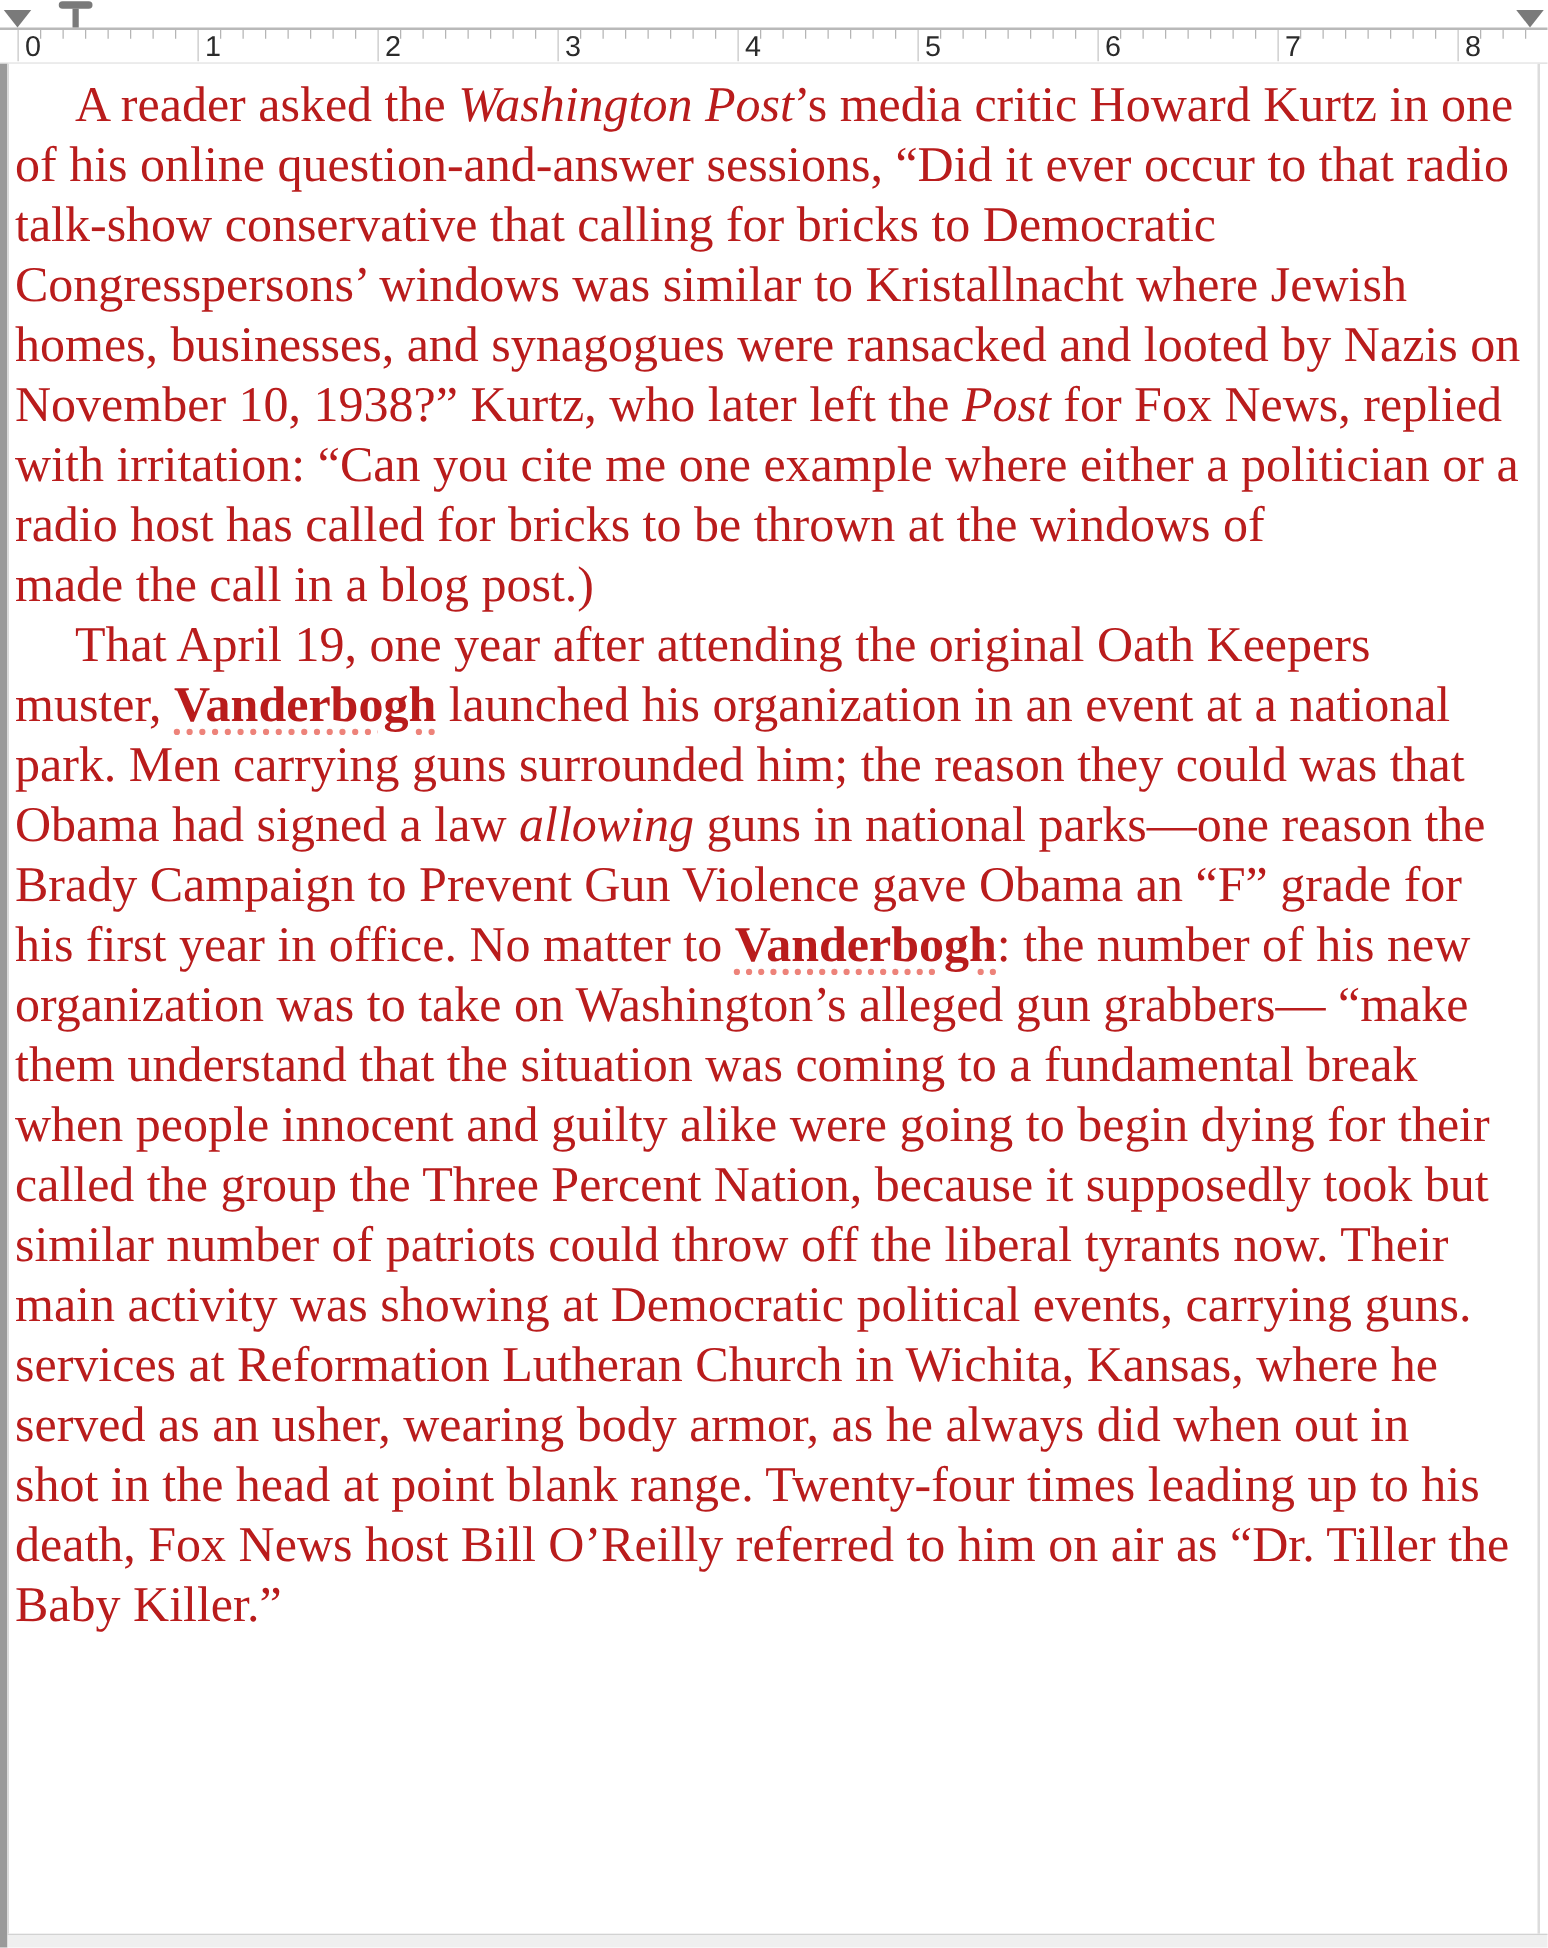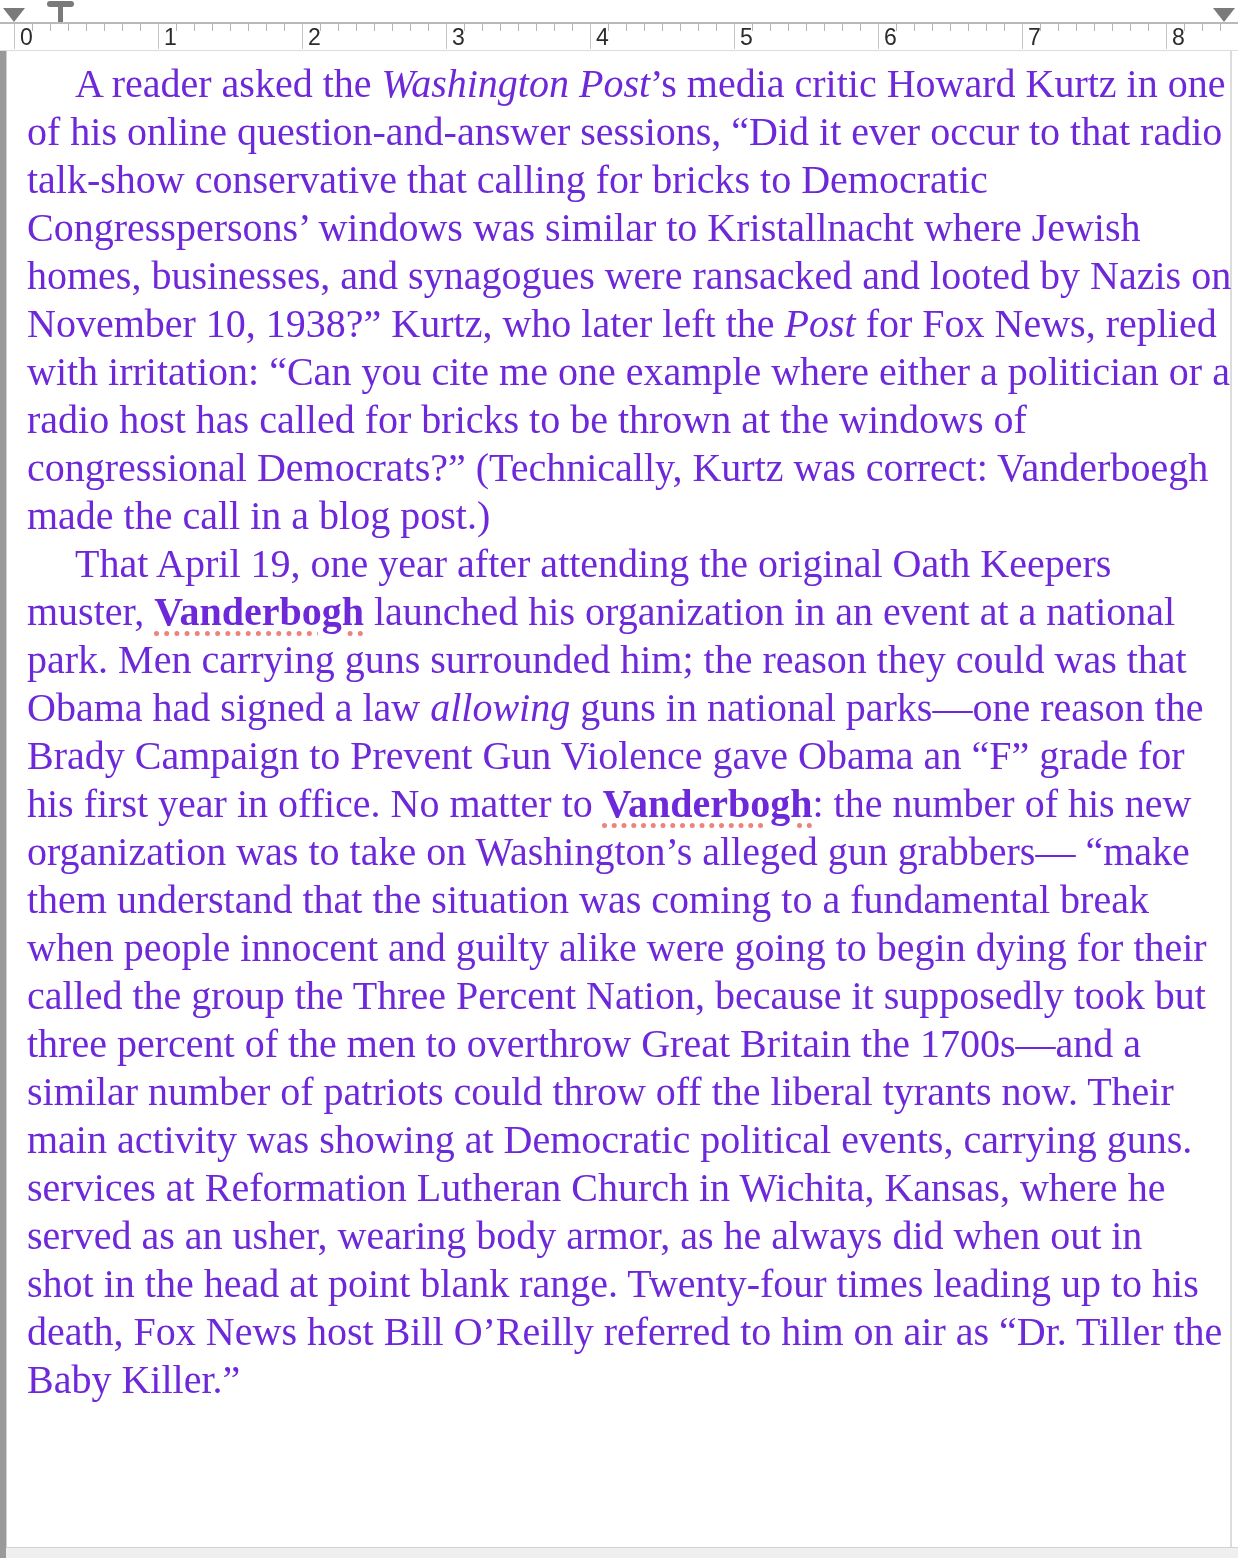--- a/index.html
+++ b/index.html
@@ -27,22 +27,22 @@
   .page{
     position:absolute;left:6px;top:51px;width:1226px;height:1496px;background:#ffffff;
     border-left:1px solid #cfcfcf;border-right:2px solid #dcdcdc;box-sizing:border-box;
   }
   .page-gap{
     position:absolute;left:6px;top:1547px;width:1232px;height:11px;
     background:#efefef;border-top:1px solid #d2d2d2;box-sizing:border-box;
   }
   
   .text-area{
-    position:absolute;left:27px;top:60px;width:1200px;
-    font-size:40px;line-height:48px;color:#6d28d9;
+    position:absolute;left:12px;top:60px;width:1200px;
+    font-size:40px;line-height:48px;color:#b91c1c;
   }
   .line{white-space:pre;height:48px;}
   .line.indent{padding-left:48px;}
   .italic{font-style:italic;}
   .spell{
     text-decoration-line:underline;
     text-decoration-style:dotted;
     text-decoration-color:#ed837a;
     text-decoration-thickness:5px;
     text-underline-offset:6px;
@@ -152,33 +152,31 @@
 
 <div class="text-area">
     <div class="line indent"><span>A reader asked the </span><span class="italic">Washington Post</span><span>’s media critic Howard Kurtz in one</span></div>
     <div class="line"><span>of his online question-and-answer sessions, “Did it ever occur to that radio</span></div>
     <div class="line"><span>talk-show conservative that calling for bricks to Democratic</span></div>
     <div class="line"><span>Congresspersons’ windows was similar to Kristallnacht where Jewish</span></div>
     <div class="line"><span>homes, businesses, and synagogues were ransacked and looted by Nazis on</span></div>
     <div class="line"><span>November 10, 1938?” Kurtz, who later left the </span><span class="italic">Post</span><span> for Fox News, replied</span></div>
     <div class="line"><span>with irritation: “Can you cite me one example where either a politician or a</span></div>
     <div class="line"><span>radio host has called for bricks to be thrown at the windows of</span></div>
-    <div class="line"><span>congressional Democrats?” (Technically, Kurtz was correct: Vanderboegh</span></div>
     <div class="line"><span>made the call in a blog post.)</span></div>
     <div class="line indent"><span>That April 19, one year after attending the original Oath Keepers</span></div>
     <div class="line"><span>muster, </span><span class="spell">Vanderbogh</span><span> launched his organization in an event at a national</span></div>
     <div class="line"><span>park. Men carrying guns surrounded him; the reason they could was that</span></div>
     <div class="line"><span>Obama had signed a law </span><span class="italic">allowing</span><span> guns in national parks—one reason the</span></div>
     <div class="line"><span>Brady Campaign to Prevent Gun Violence gave Obama an “F” grade for</span></div>
     <div class="line"><span>his first year in office. No matter to </span><span class="spell">Vanderbogh</span><span>: the number of his new</span></div>
     <div class="line"><span>organization was to take on Washington’s alleged gun grabbers— “make</span></div>
     <div class="line"><span>them understand that the situation was coming to a fundamental break</span></div>
     <div class="line"><span>when people innocent and guilty alike were going to begin dying for their</span></div>
     <div class="line"><span>called the group the Three Percent Nation, because it supposedly took but</span></div>
-    <div class="line"><span>three percent of the men to overthrow Great Britain the 1700s—and a</span></div>
     <div class="line"><span>similar number of patriots could throw off the liberal tyrants now. Their</span></div>
     <div class="line"><span>main activity was showing at Democratic political events, carrying guns.</span></div>
     <div class="line"><span>services at Reformation Lutheran Church in Wichita, Kansas, where he</span></div>
     <div class="line"><span>served as an usher, wearing body armor, as he always did when out in</span></div>
     <div class="line"><span>shot in the head at point blank range. Twenty-four times leading up to his</span></div>
     <div class="line"><span>death, Fox News host Bill O’Reilly referred to him on air as “Dr. Tiller the</span></div>
     <div class="line"><span>Baby Killer.”</span></div>
   </div>
 
 </body></html>

